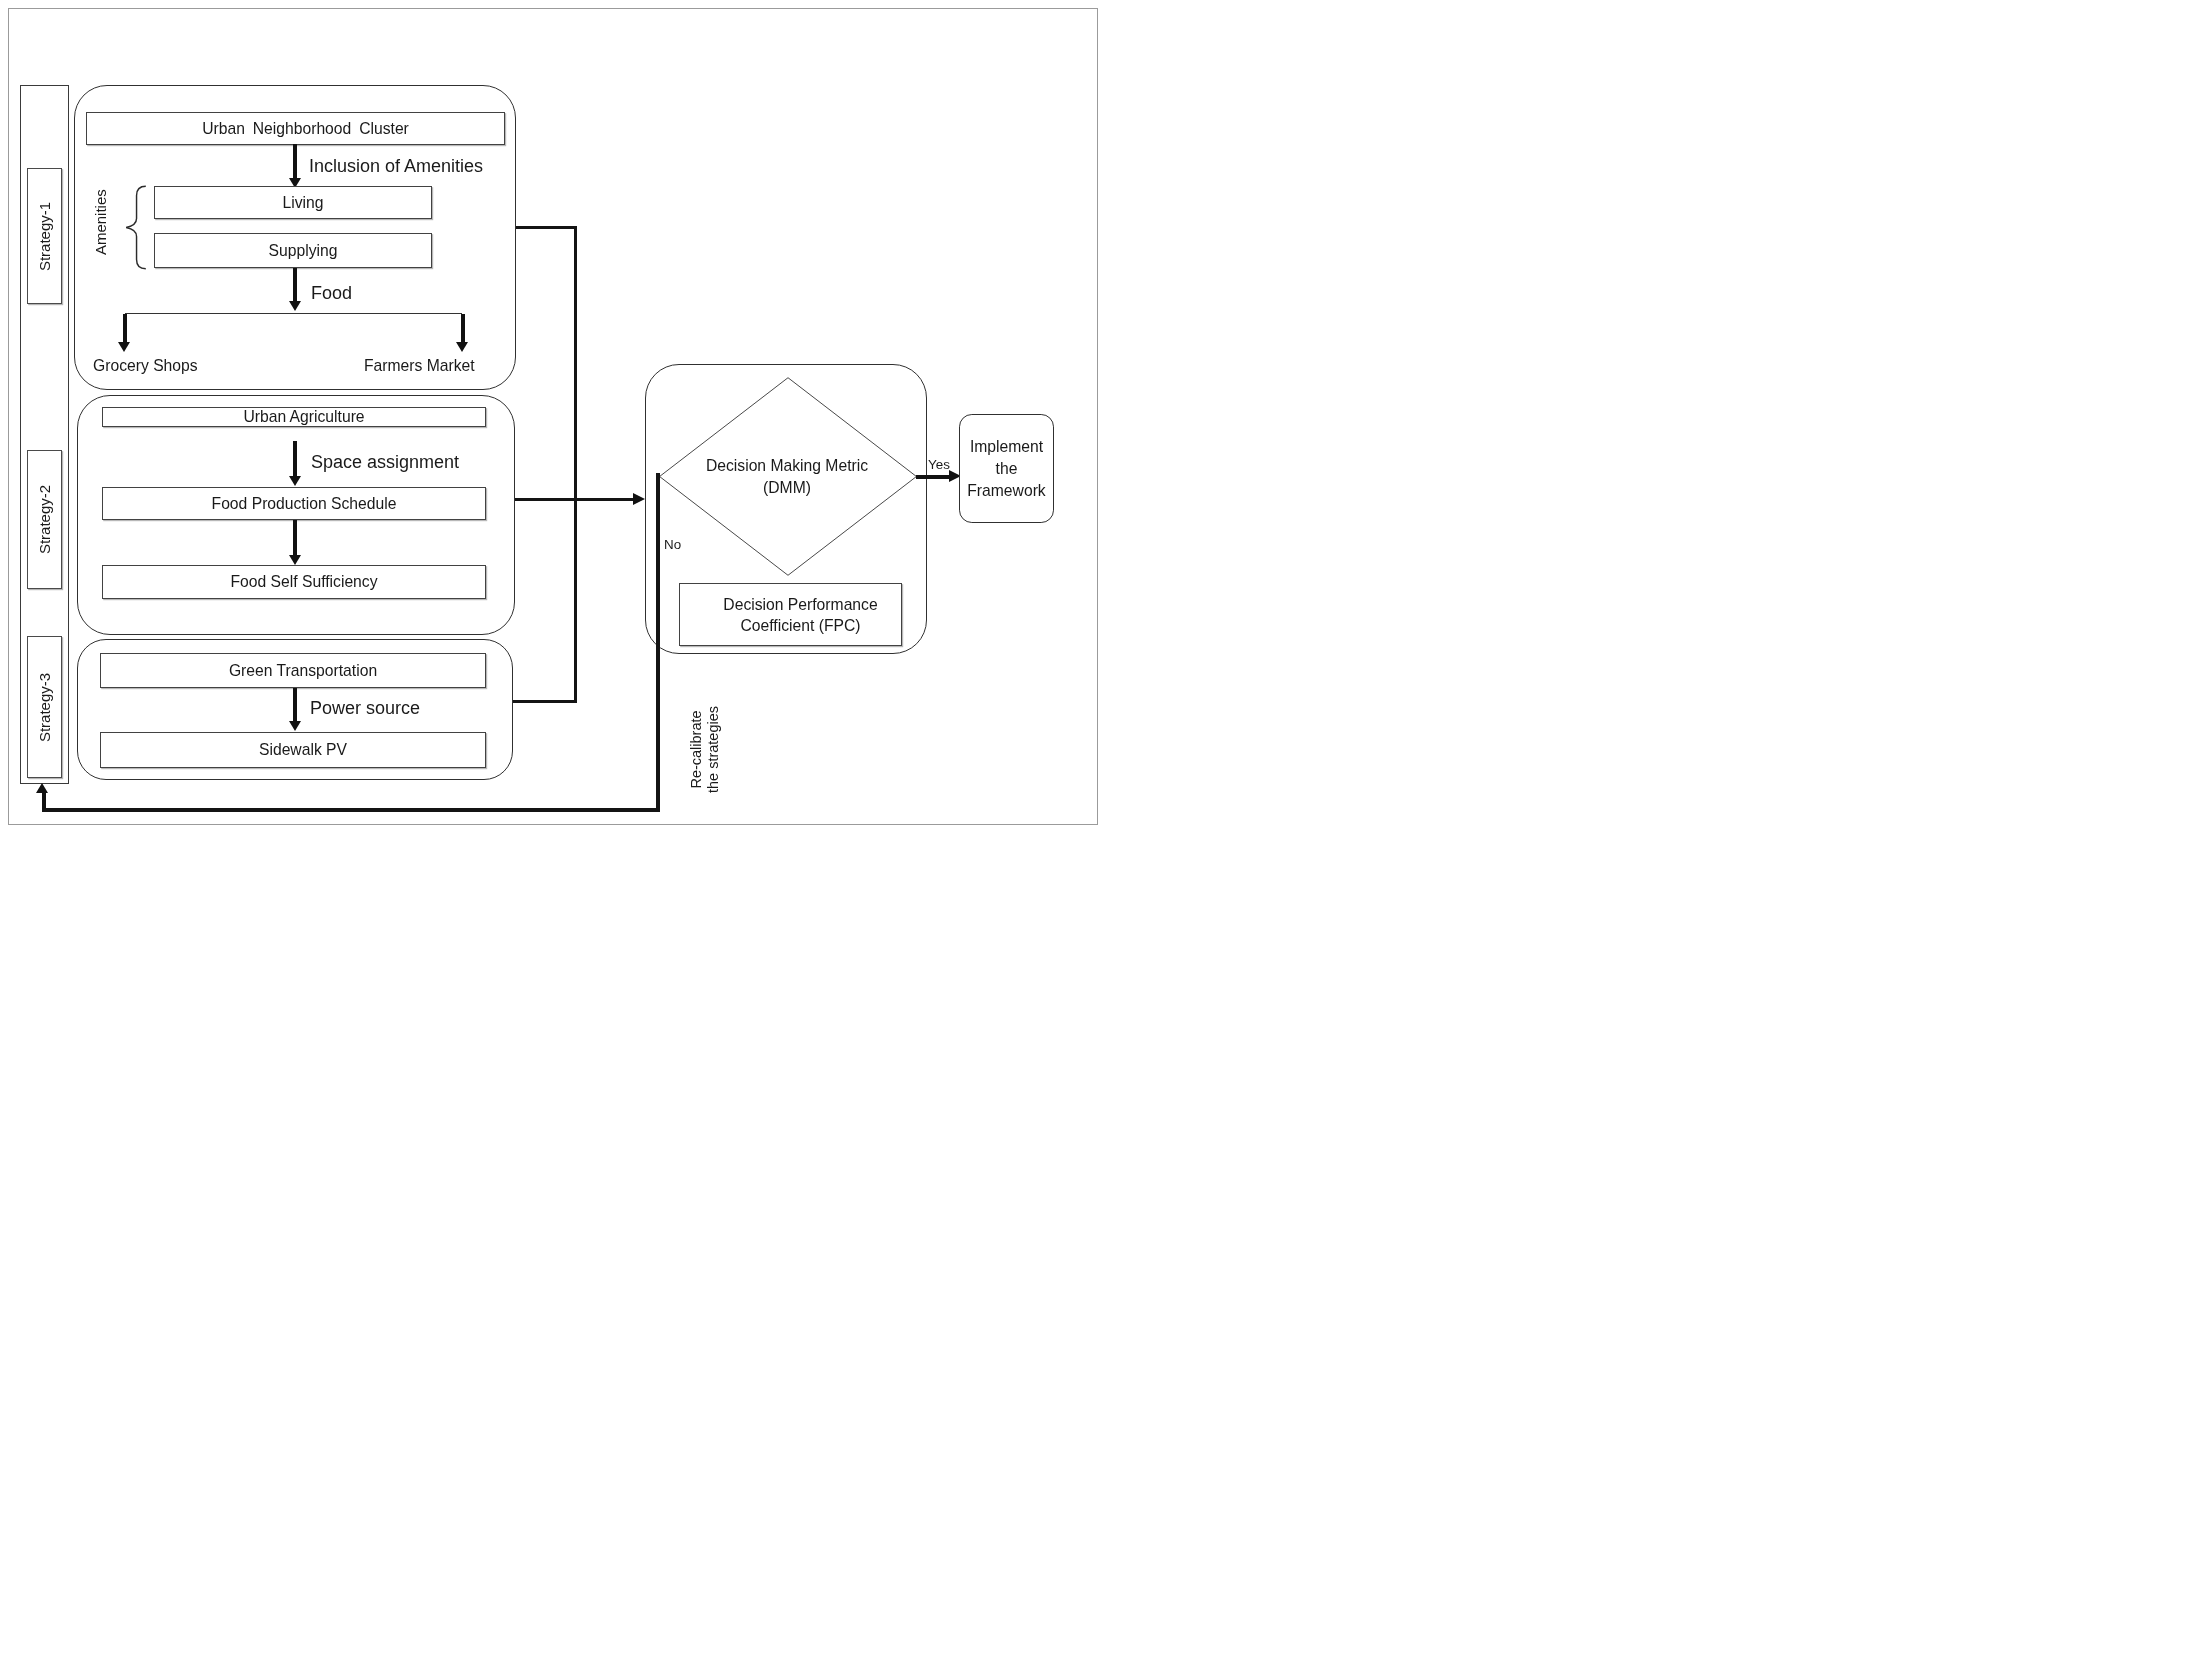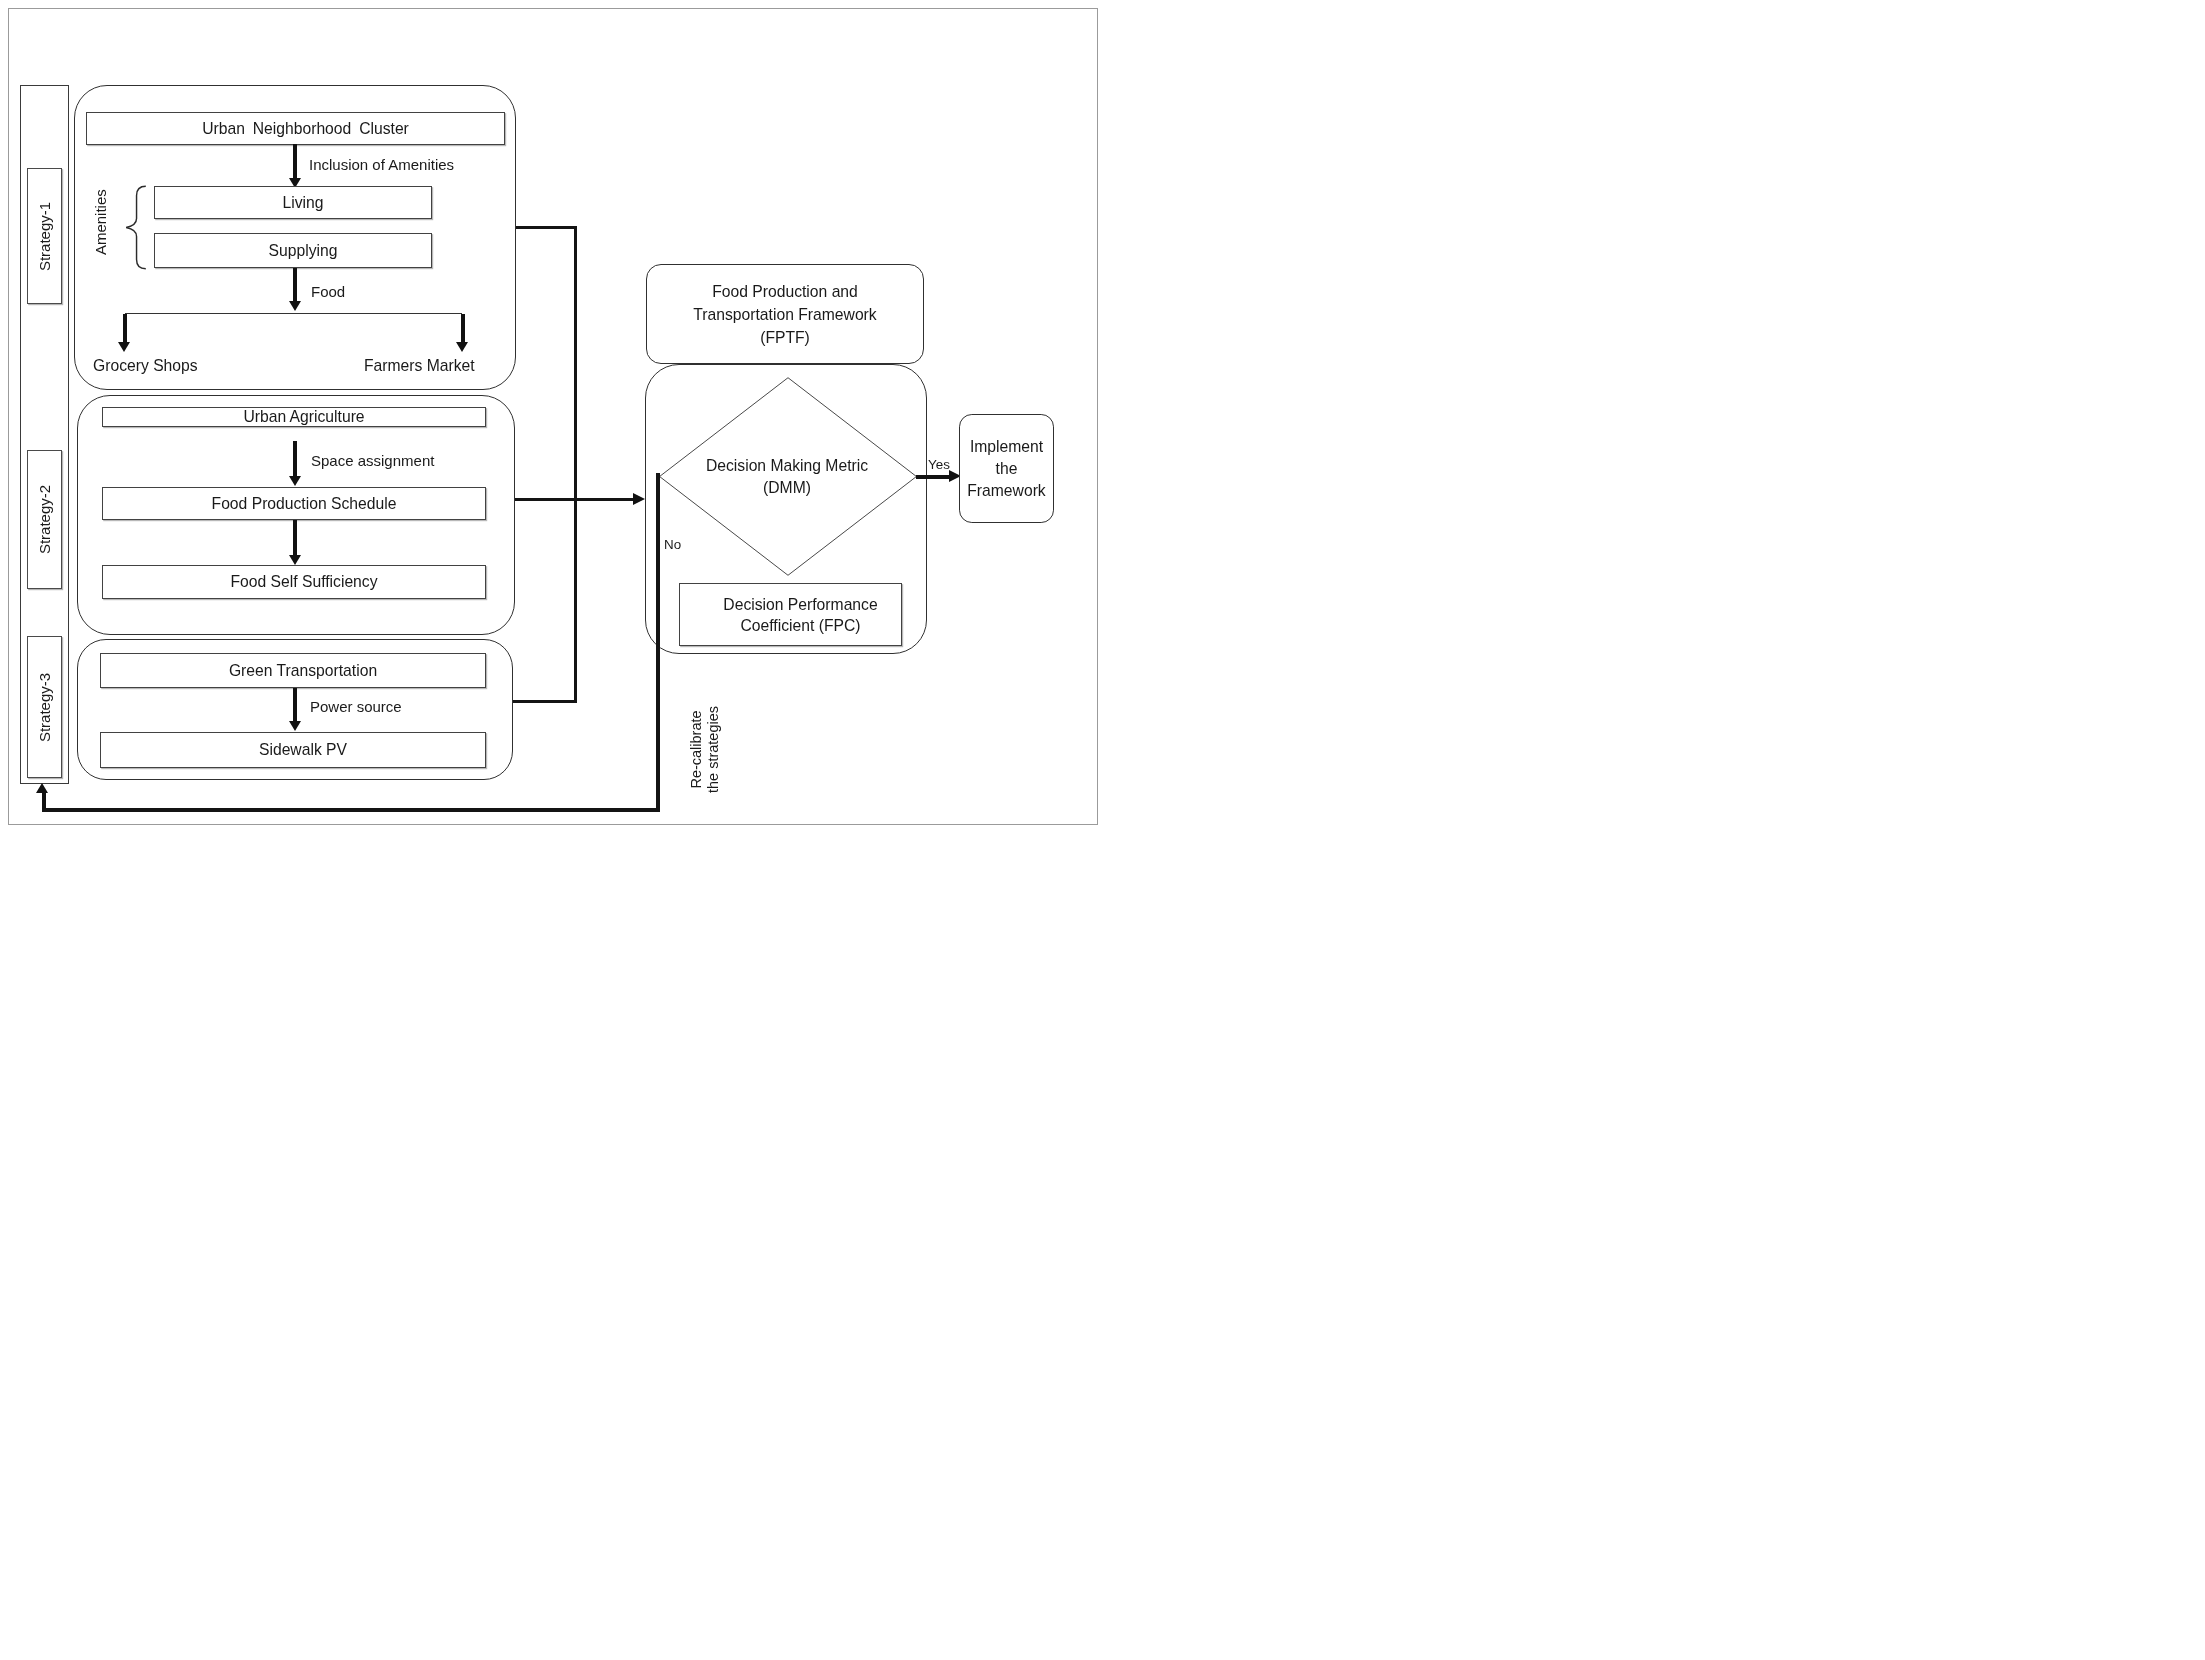--- a/index.html
+++ b/index.html
@@ -5,21 +5,21 @@
   html,body{margin:0;padding:0;background:#fff;}
   body{font-family:"Liberation Sans", sans-serif;color:#1a1a1a;}
   .canvas{position:relative;width:1103px;height:831px;background:#fff;overflow:hidden;}
   .frame{position:absolute;left:8.1px;top:7.6px;width:1090px;height:817px;border:1.2px solid #9b9b9b;box-sizing:border-box;}
   .container{position:absolute;background:#fff;border:0.9px solid #303030;box-sizing:border-box;}
   .box{position:absolute;background:#fff;border:1.2px solid #424242;box-shadow:1.2px 1.2px 0 #b8b8b8;box-sizing:border-box;
        display:flex;align-items:center;justify-content:center;text-align:center;font-size:15.7px;padding-left:20px;}
   .railbox{position:absolute;background:#fff;border:1.2px solid #4a4a4a;box-shadow:1.2px 1.2px 0 #b5b5b5;box-sizing:border-box;
        display:flex;align-items:center;justify-content:center;}
   .railbox span{transform:rotate(-90deg);white-space:nowrap;font-size:15px;}
-  .lbl{position:absolute;white-space:nowrap;font-size:15px;}
+  .lbl{position:absolute;white-space:nowrap;font-size:18px;}
   .lbl27{position:absolute;white-space:nowrap;font-size:15.7px;}
   .lbl23{position:absolute;white-space:nowrap;font-size:13.4px;}
   .ws{word-spacing:3.5px;}
   .shaft-v{position:absolute;width:3.5px;background:#111;}
   .shaft-h{position:absolute;height:3.5px;background:#111;}
   .conn{position:absolute;background:#141414;}
   .thin-h{position:absolute;height:1.2px;background:#333;}
   .ah-down{position:absolute;width:0;height:0;border-left:6.4px solid transparent;border-right:6.4px solid transparent;border-top:10.5px solid #111;}
   .ah-up{position:absolute;width:0;height:0;border-left:6.4px solid transparent;border-right:6.4px solid transparent;border-bottom:10.5px solid #111;}
   .ah-right{position:absolute;width:0;height:0;border-top:6.4px solid transparent;border-bottom:6.4px solid transparent;border-left:12.2px solid #111;}
@@ -113,25 +113,20 @@
   </div>
 
   <div class="conn" style="left:516px;top:226px;width:59px;height:2.9px;"></div>
   <div class="conn" style="left:513px;top:700px;width:63px;height:2.9px;"></div>
   <div class="conn" style="left:574px;top:226px;width:2.9px;height:477px;"></div>
   <div class="conn" style="left:515px;top:498px;width:118px;height:2.9px;"></div>
   <div class="ah-right" style="left:633px;top:493px;"></div>
 
   <div class="container" style="left:645px;top:364px;width:282px;height:290px;border-radius:34px;"></div>
 
-  <div class="container center-col" style="left:646px;top:264px;width:278px;height:100px;border-radius:15px;font-size:15.7px;line-height:23px;">
-    <div>Food Production and</div>
-    <div>Transportation Framework</div>
-    <div>(FPTF)</div>
-  </div>
 
   <svg style="left:659px;top:377px;" width="258" height="199" viewBox="0 0 444 342">
     <polygon points="222,1 443,171 222,341 1,171" fill="#ffffff" stroke="#3a3a3a" stroke-width="1.6"></polygon>
   </svg>
   <div class="center-col" style="position:absolute;left:671px;top:455px;width:232px;font-size:15.7px;line-height:21.5px;">
     <div>Decision Making Metric</div>
     <div>(DMM)</div>
   </div>
 
   <div class="box center-col" style="left:679px;top:583px;width:223px;height:63px;font-size:15.7px;line-height:21px;">

